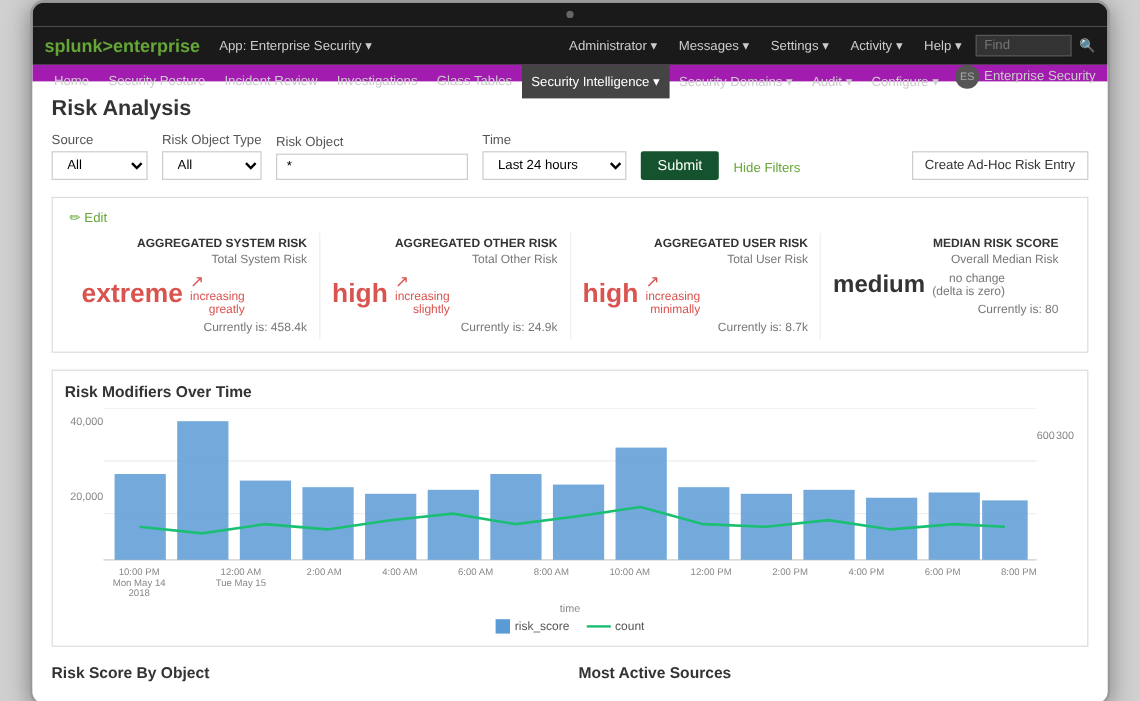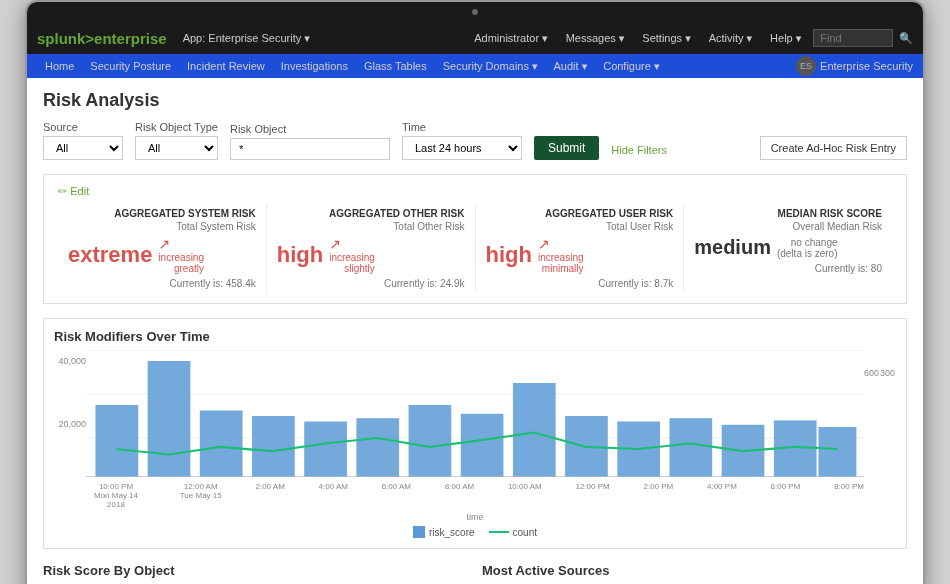--- a/index.html
+++ b/index.html
@@ -64,25 +64,25 @@
       background: #333;
       border: 1px solid #555;
       color: #ccc;
       padding: 2px 6px;
       font-size: 11px;
       width: 80px;
     }
 
     
     .nav-second {
-      background: #1d4ed8;
-      display: flex;
-      align-items: center;
+      background: #a21caf;
+      display: flex;
+      align-items: flex-start;
       padding: 0 10px;
-      height: 24px;
+      height: 14px;
     }
     .nav-second-item {
       color: #ccc;
       font-size: 11px;
       padding: 0 8px;
       height: 28px;
       display: flex;
       align-items: center;
       cursor: pointer;
       white-space: nowrap;
@@ -320,20 +320,21 @@
     <input class="nav-top-search" type="text" placeholder="Find" style="">
     <span style="color:#888;font-size:11px;">🔍</span>
   </div>
 
   <div class="nav-second">
     <div class="nav-second-item">Home</div>
     <div class="nav-second-item">Security Posture</div>
     <div class="nav-second-item">Incident Review</div>
     <div class="nav-second-item">Investigations</div>
     <div class="nav-second-item">Glass Tables</div>
+    <div class="nav-second-item active">Security Intelligence ▾</div>
     <div class="nav-second-item">Security Domains ▾</div>
     <div class="nav-second-item">Audit ▾</div>
     <div class="nav-second-item">Configure ▾</div>
     <div class="nav-second-spacer"></div>
     <div class="enterprise-badge">
       <div class="es-icon">ES</div>
       <span>Enterprise Security</span>
     </div>
   </div>
 

